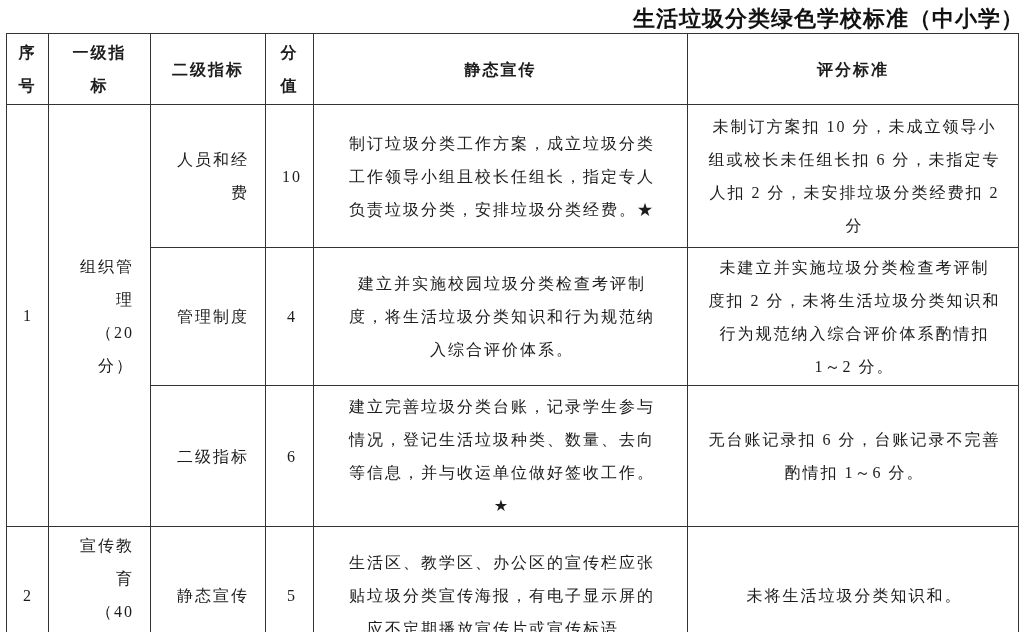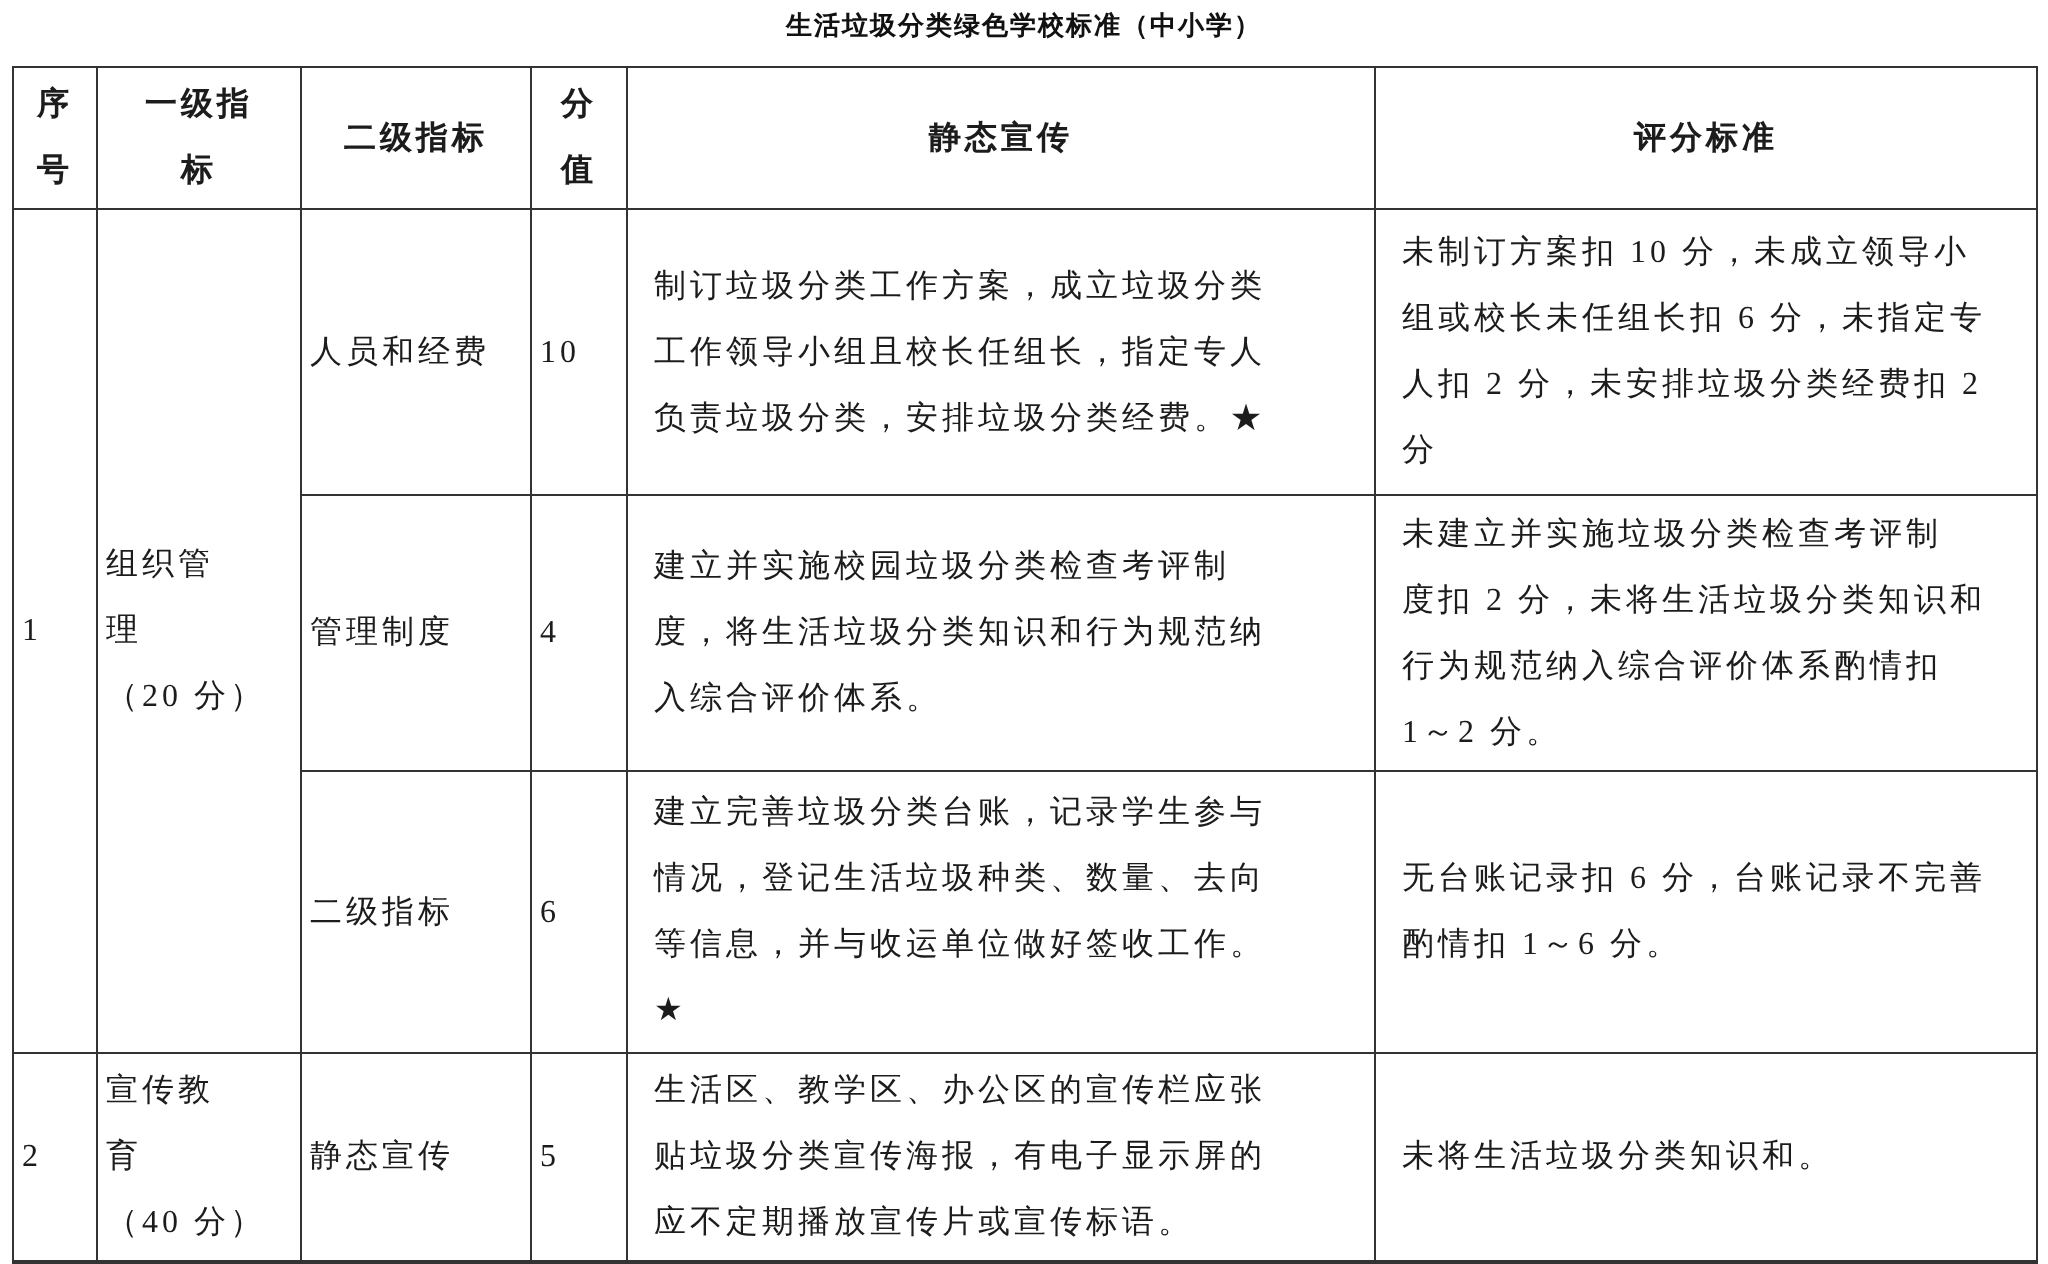--- a/index.html
+++ b/index.html
@@ -11,22 +11,22 @@
     background: #ffffff;
     font-family: "Liberation Serif", "DejaVu Serif", serif;
     color: #1c1c1c;
     overflow: hidden;
   }
   .doc-title {
     position: absolute;
     top: 4px;
     left: 0;
     width: 100%;
-    text-align: center;
-    font-size: 13px;
+    text-align: right;
+    font-size: 22px;
     font-weight: 700;
     letter-spacing: 1px;
     color: #111;
   }
   table.std-table {
     position: absolute;
     left: 6px;
     top: 33px;
     width: 1012px;
     border-collapse: collapse;
@@ -42,25 +42,25 @@
     letter-spacing: 2px;
     white-space: pre-line;
     overflow: hidden;
   }
   .std-table th {
     font-weight: 700;
     text-align: center;
     padding: 2px 4px;
   }
   .cell-center {
-    text-align: left;
-    padding: 2px 4px;
+    text-align: right;
+    padding: 2px 16px;
   }
   .cell-text {
-    text-align: left;
+    text-align: center;
     padding: 2px 10px 2px 13px;
   }
   tr.row-header { height: 66px; }
   tr.row-1 { height: 143px; }
   tr.row-2 { height: 138px; }
   tr.row-3 { height: 141px; }
   tr.row-4 { height: 104px; }
 </style>
 </head>
 <body>

